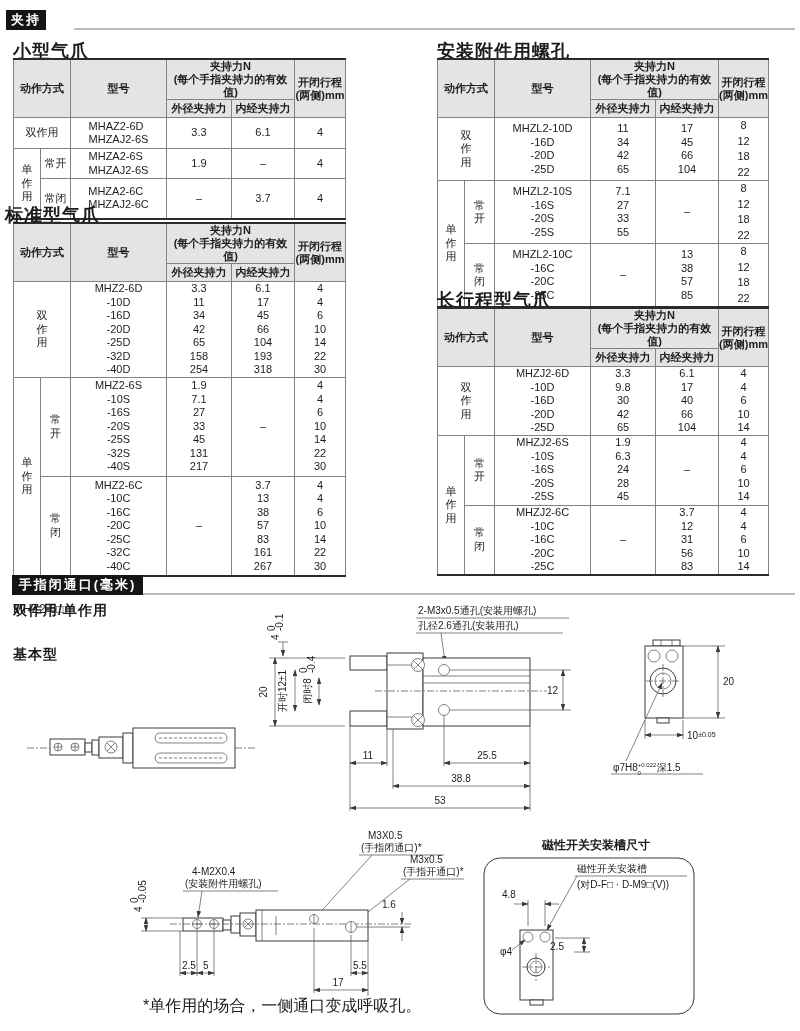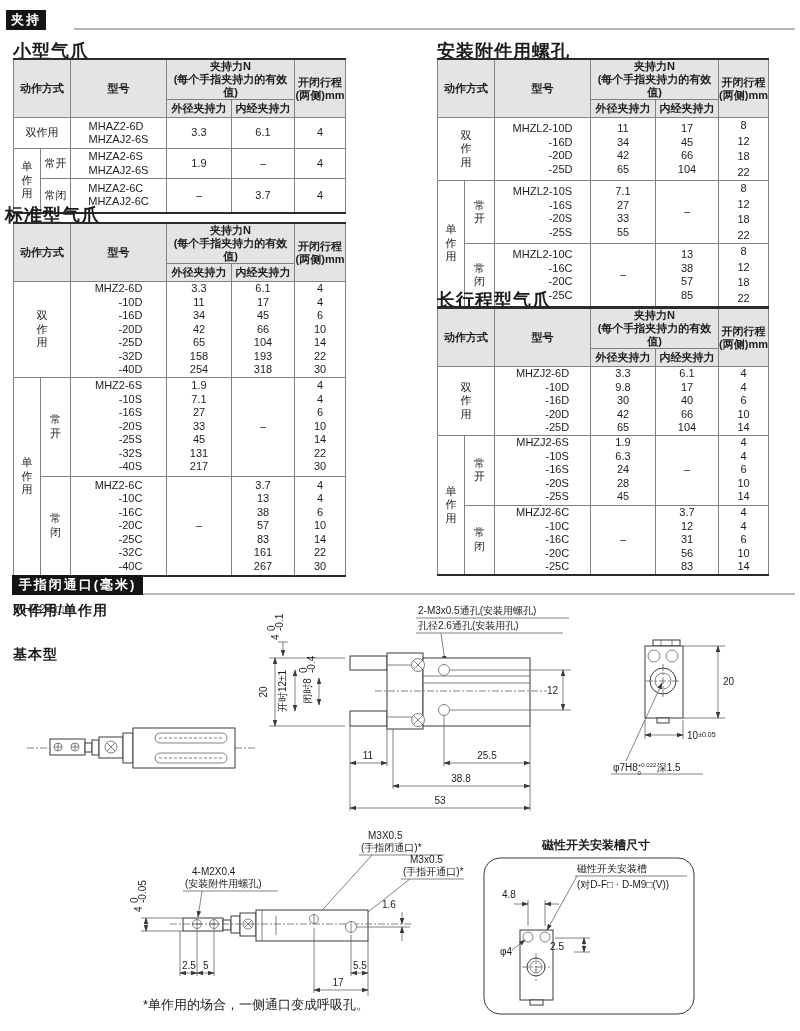--- a/index.html
+++ b/index.html
@@ -5,29 +5,29 @@
   html,body{margin:0;padding:0}
   body{width:800px;height:1031px;position:relative;background:#fff;
        font-family:"Liberation Sans","DejaVu Sans",sans-serif;color:#1c1c1c;overflow:hidden}
   .abs{position:absolute}
   .secbar{background:#141414;color:#fff;font-weight:bold;font-size:13px;
           line-height:20px;text-align:center;letter-spacing:2px;height:20px}
   .secline{background:#b9b9b9;height:2px}
   .subtitle{font-weight:bold;font-size:18px;letter-spacing:1px}
   .modeltitle{font-weight:normal;font-size:12px}
   .modelsub{font-weight:bold;font-size:14px;letter-spacing:1px}
-  .footnote{font-size:13px}
+  .footnote{font-size:16px}
   table.ft{border-collapse:collapse;table-layout:fixed;font-size:11px;
            border-top:2px solid #2b2b2b;border-bottom:2px solid #2b2b2b}
   .ft th,.ft td{border:1px solid #828282;text-align:center;vertical-align:middle;
                 white-space:pre-line;padding:0;line-height:13.5px;overflow:hidden}
   .ft thead th{background:#e4e4e4;font-weight:bold;line-height:13px}
-  .mblock{display:inline-block;text-align:right}
+  .mblock{display:inline-block;}
   .mleft{display:inline-block;text-align:left}
-  .t1 tr.r-double{height:31px}.t1 tr.r-open{height:30px}.t1 tr.r-close{height:34px}
+  .t1 tr.r-double{height:31px}.t1 tr.r-open{height:30px}.t1 tr.r-close{height:40px}
   .t2 tr.r-double{height:94px}.t2 tr.r-open{height:99px}.t2 tr.r-close{height:100px}
   .t3 tr.r-double{height:56px}.t3 tr.r-open{height:57px}.t3 tr.r-close{height:55px}
   .t4 tr.r-double{height:68px}.t4 tr.r-open{height:70px}.t4 tr.r-close{height:70px}
   .t3 td.stroke{line-height:15.5px}
   svg{overflow:visible}
   svg text{font-size:10px;fill:#1c1c1c}
   svg .b{font-weight:bold;font-size:12px}
   .ln{stroke:#3a3a3a;stroke-width:1;fill:none}
   .th{stroke:#5a5a5a;stroke-width:0.75;fill:none}
   .dsh{stroke:#5a5a5a;stroke-width:0.75;fill:none;stroke-dasharray:7 2 2 2}

